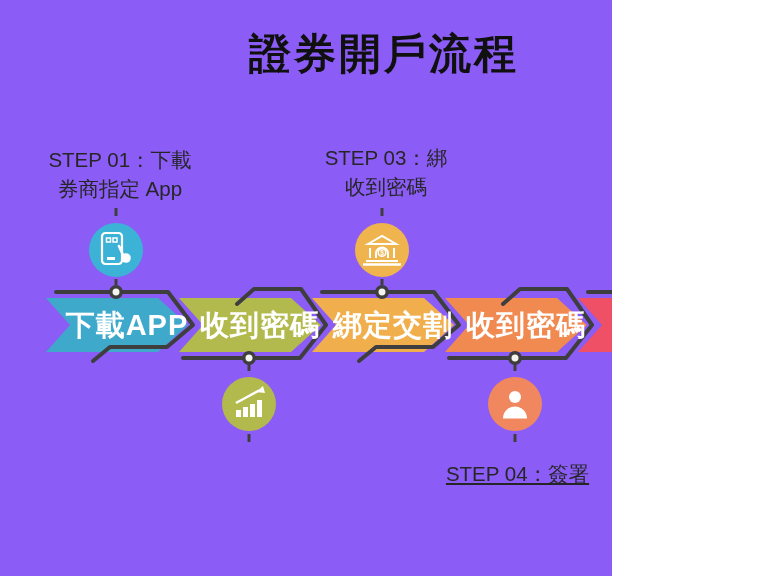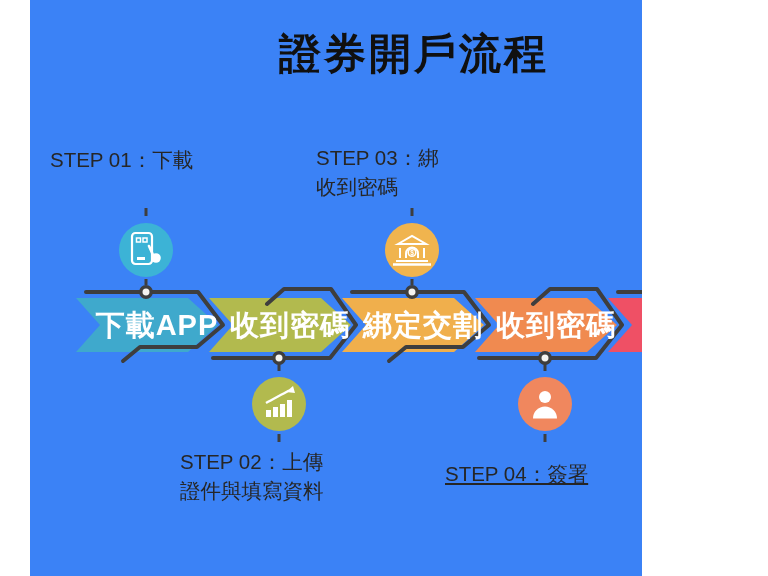--- a/index.html
+++ b/index.html
@@ -1,28 +1,27 @@
 <!DOCTYPE html>
 <html><head>
 <meta charset="utf-8">
 <style>
   html,body{margin:0;padding:0;}
   .canvas{
     position:relative;width:612px;height:576px;
-    background:#3b82f6;overflow:hidden;
+    background:#8b5cf6;overflow:hidden;
     font-family:"Liberation Sans","DejaVu Sans",sans-serif;
-    margin-left:30px;
   }
   .title{
     position:absolute;left:0;top:26px;width:768px;
     text-align:center;font-size:42px;font-weight:900;color:#101010;
     letter-spacing:3px;
   }
   .step-label{
-    position:absolute;font-size:20.5px;line-height:1.4;
+    position:absolute;text-align:center;font-size:20.5px;line-height:1.4;
     color:#262626;font-weight:500;
   }
   .step-label span{display:block;}
   .arrow-label{
     position:absolute;top:310px;width:124px;height:30px;line-height:30px;
     text-align:center;font-size:29px;font-weight:800;color:#ffffff;
     letter-spacing:1px;
   }
   svg{position:absolute;left:0;top:0;}
   
@@ -36,28 +35,25 @@
 </style>
 </head>
 <body>
 
 <div class="canvas">
 
   <div class="title">證券開戶流程</div>
 
   <div class="step-label" id="lb1">
     <span>STEP 01：下載</span>
+    <span>券商指定 App</span>
   </div>
   <div class="step-label" id="lb3">
     <span>STEP 03：綁</span>
     <span>收到密碼</span>
-  </div>
-  <div class="step-label" id="lb2">
-    <span>STEP 02：上傳</span>
-    <span>證件與填寫資料</span>
   </div>
   <div class="step-label" id="lb4">
     <span>STEP 04：簽署</span>
   </div>
 
   <svg width="768" height="576" viewBox="0 0 768 576">
 
     <polygon points="46,298 158,298 188,325 158,352 46,352 70,325" fill="#3fa9cc"></polygon>
     <polygon points="179,298 291,298 321,325 291,352 179,352 203,325" fill="#b2ba4e"></polygon>
     <polygon points="312,298 424,298 454,325 424,352 312,352 336,325" fill="#f0af4c"></polygon>

